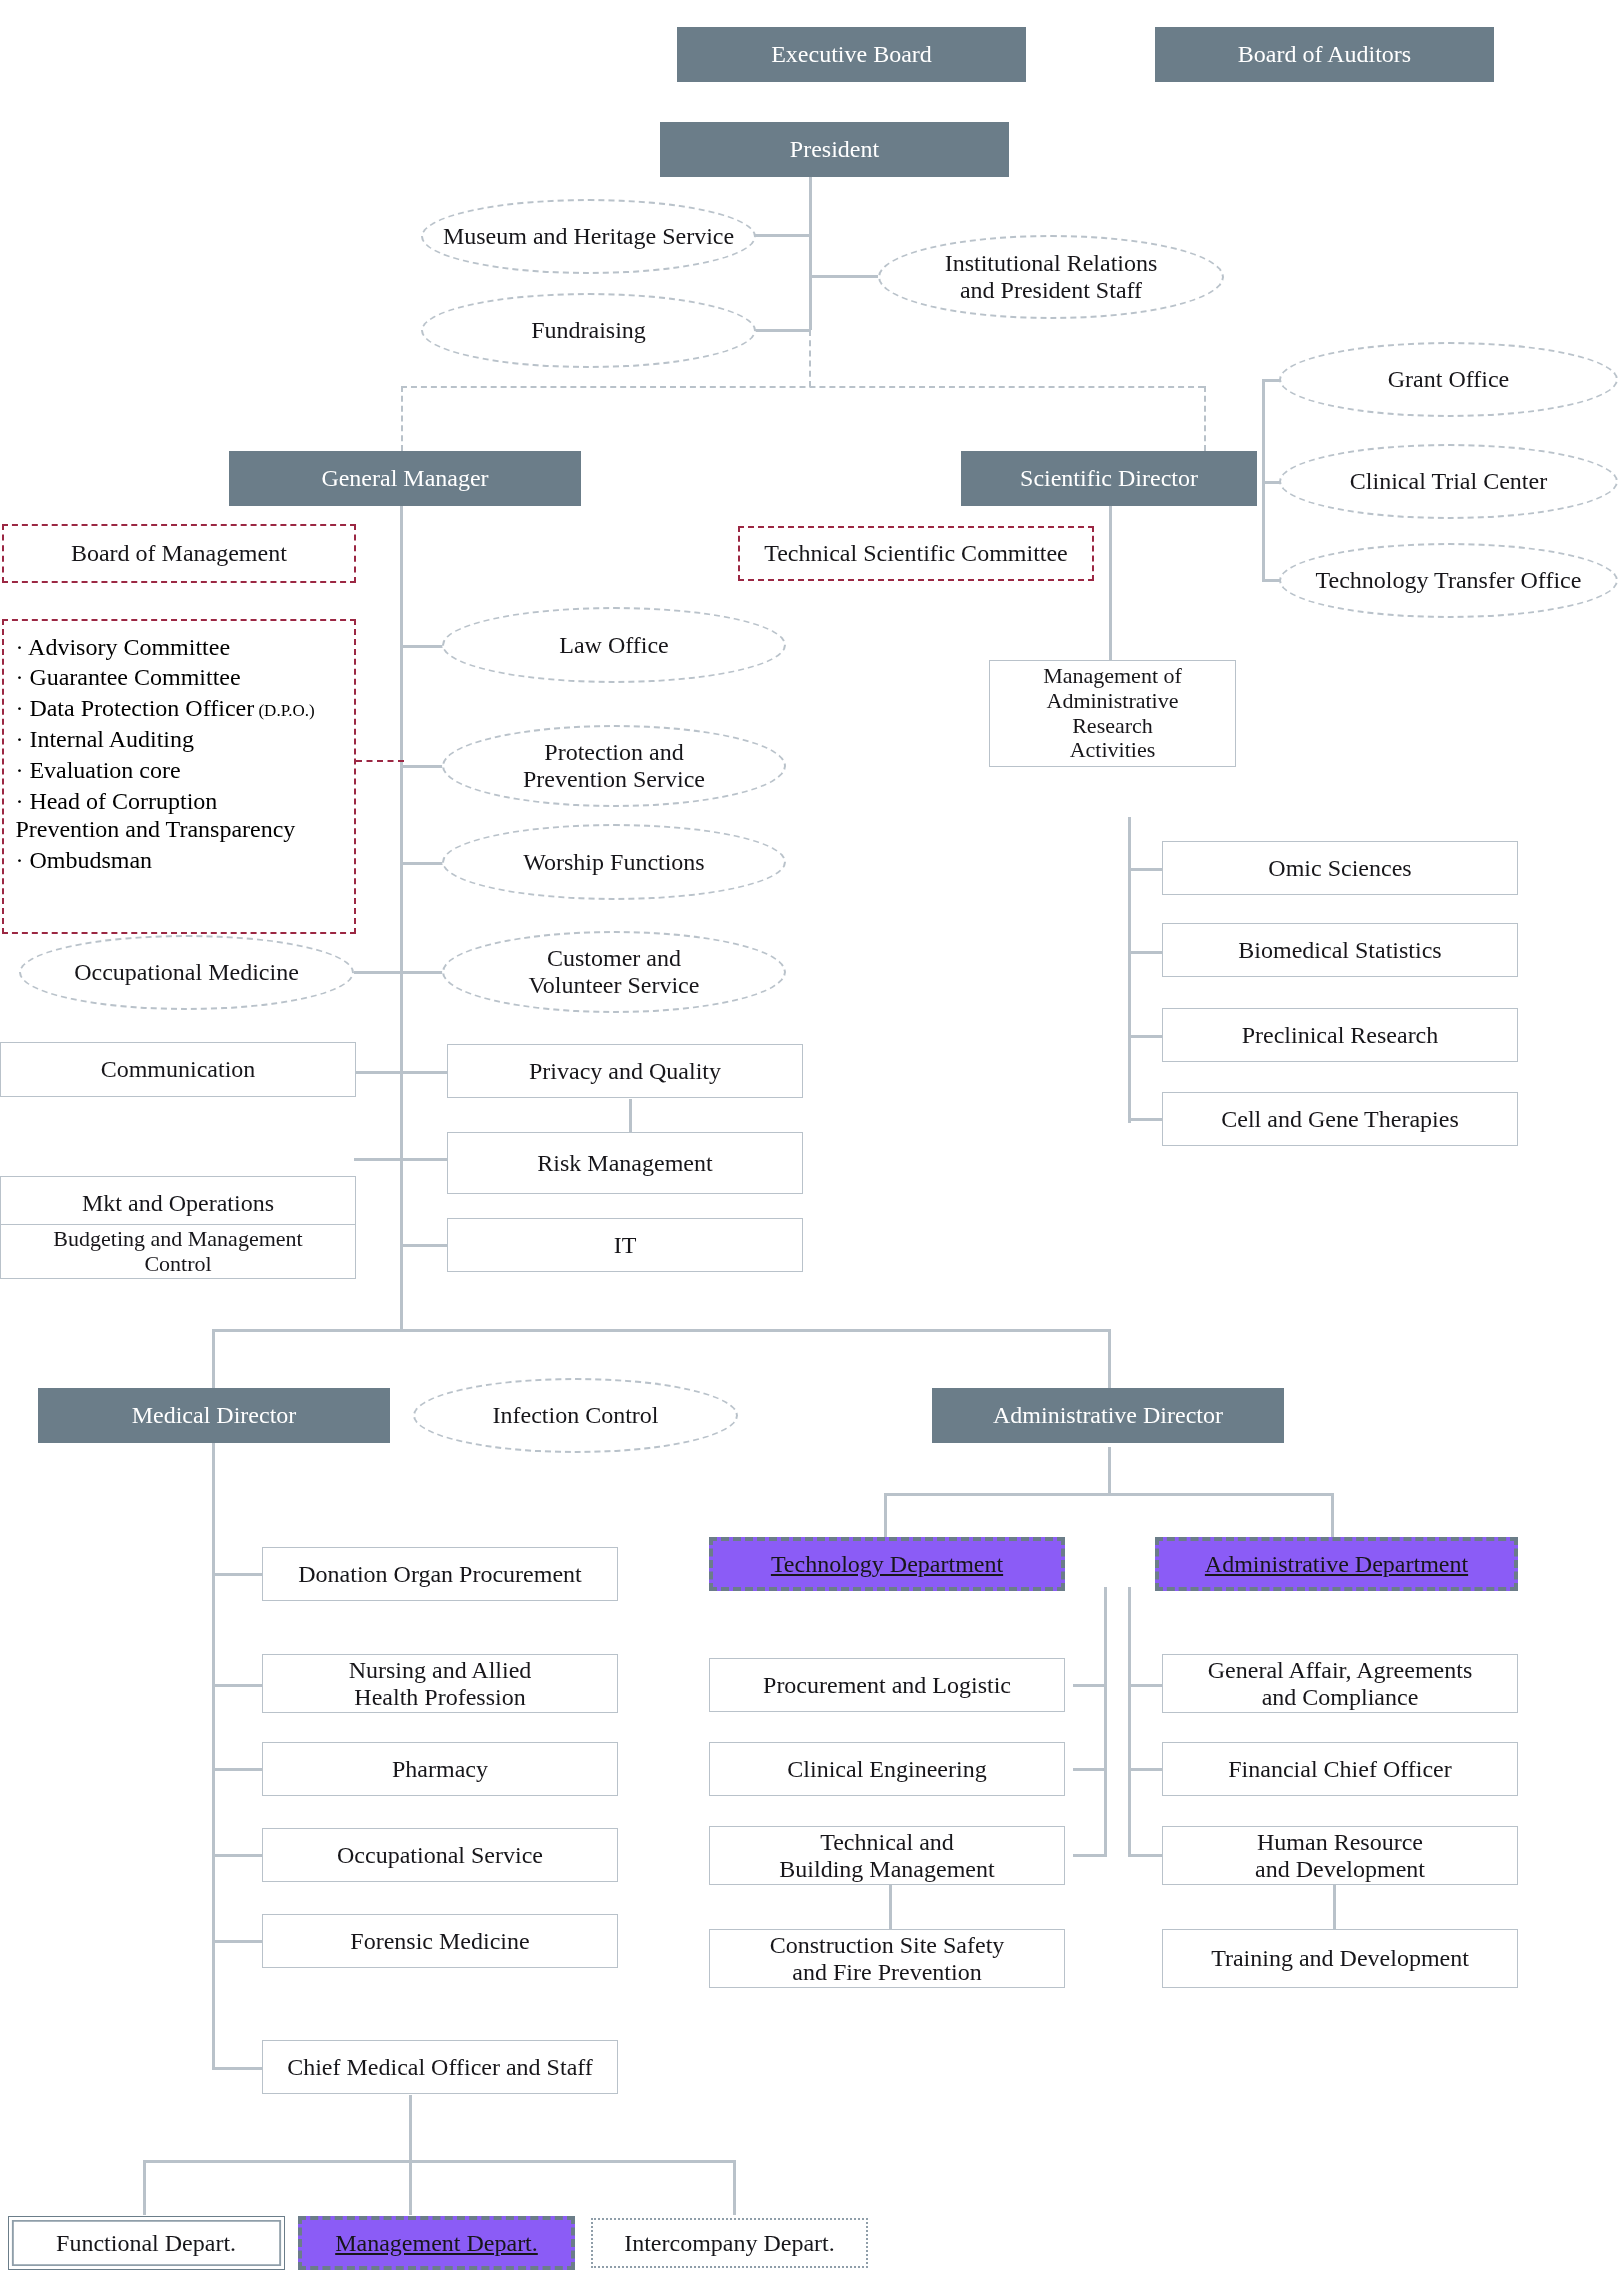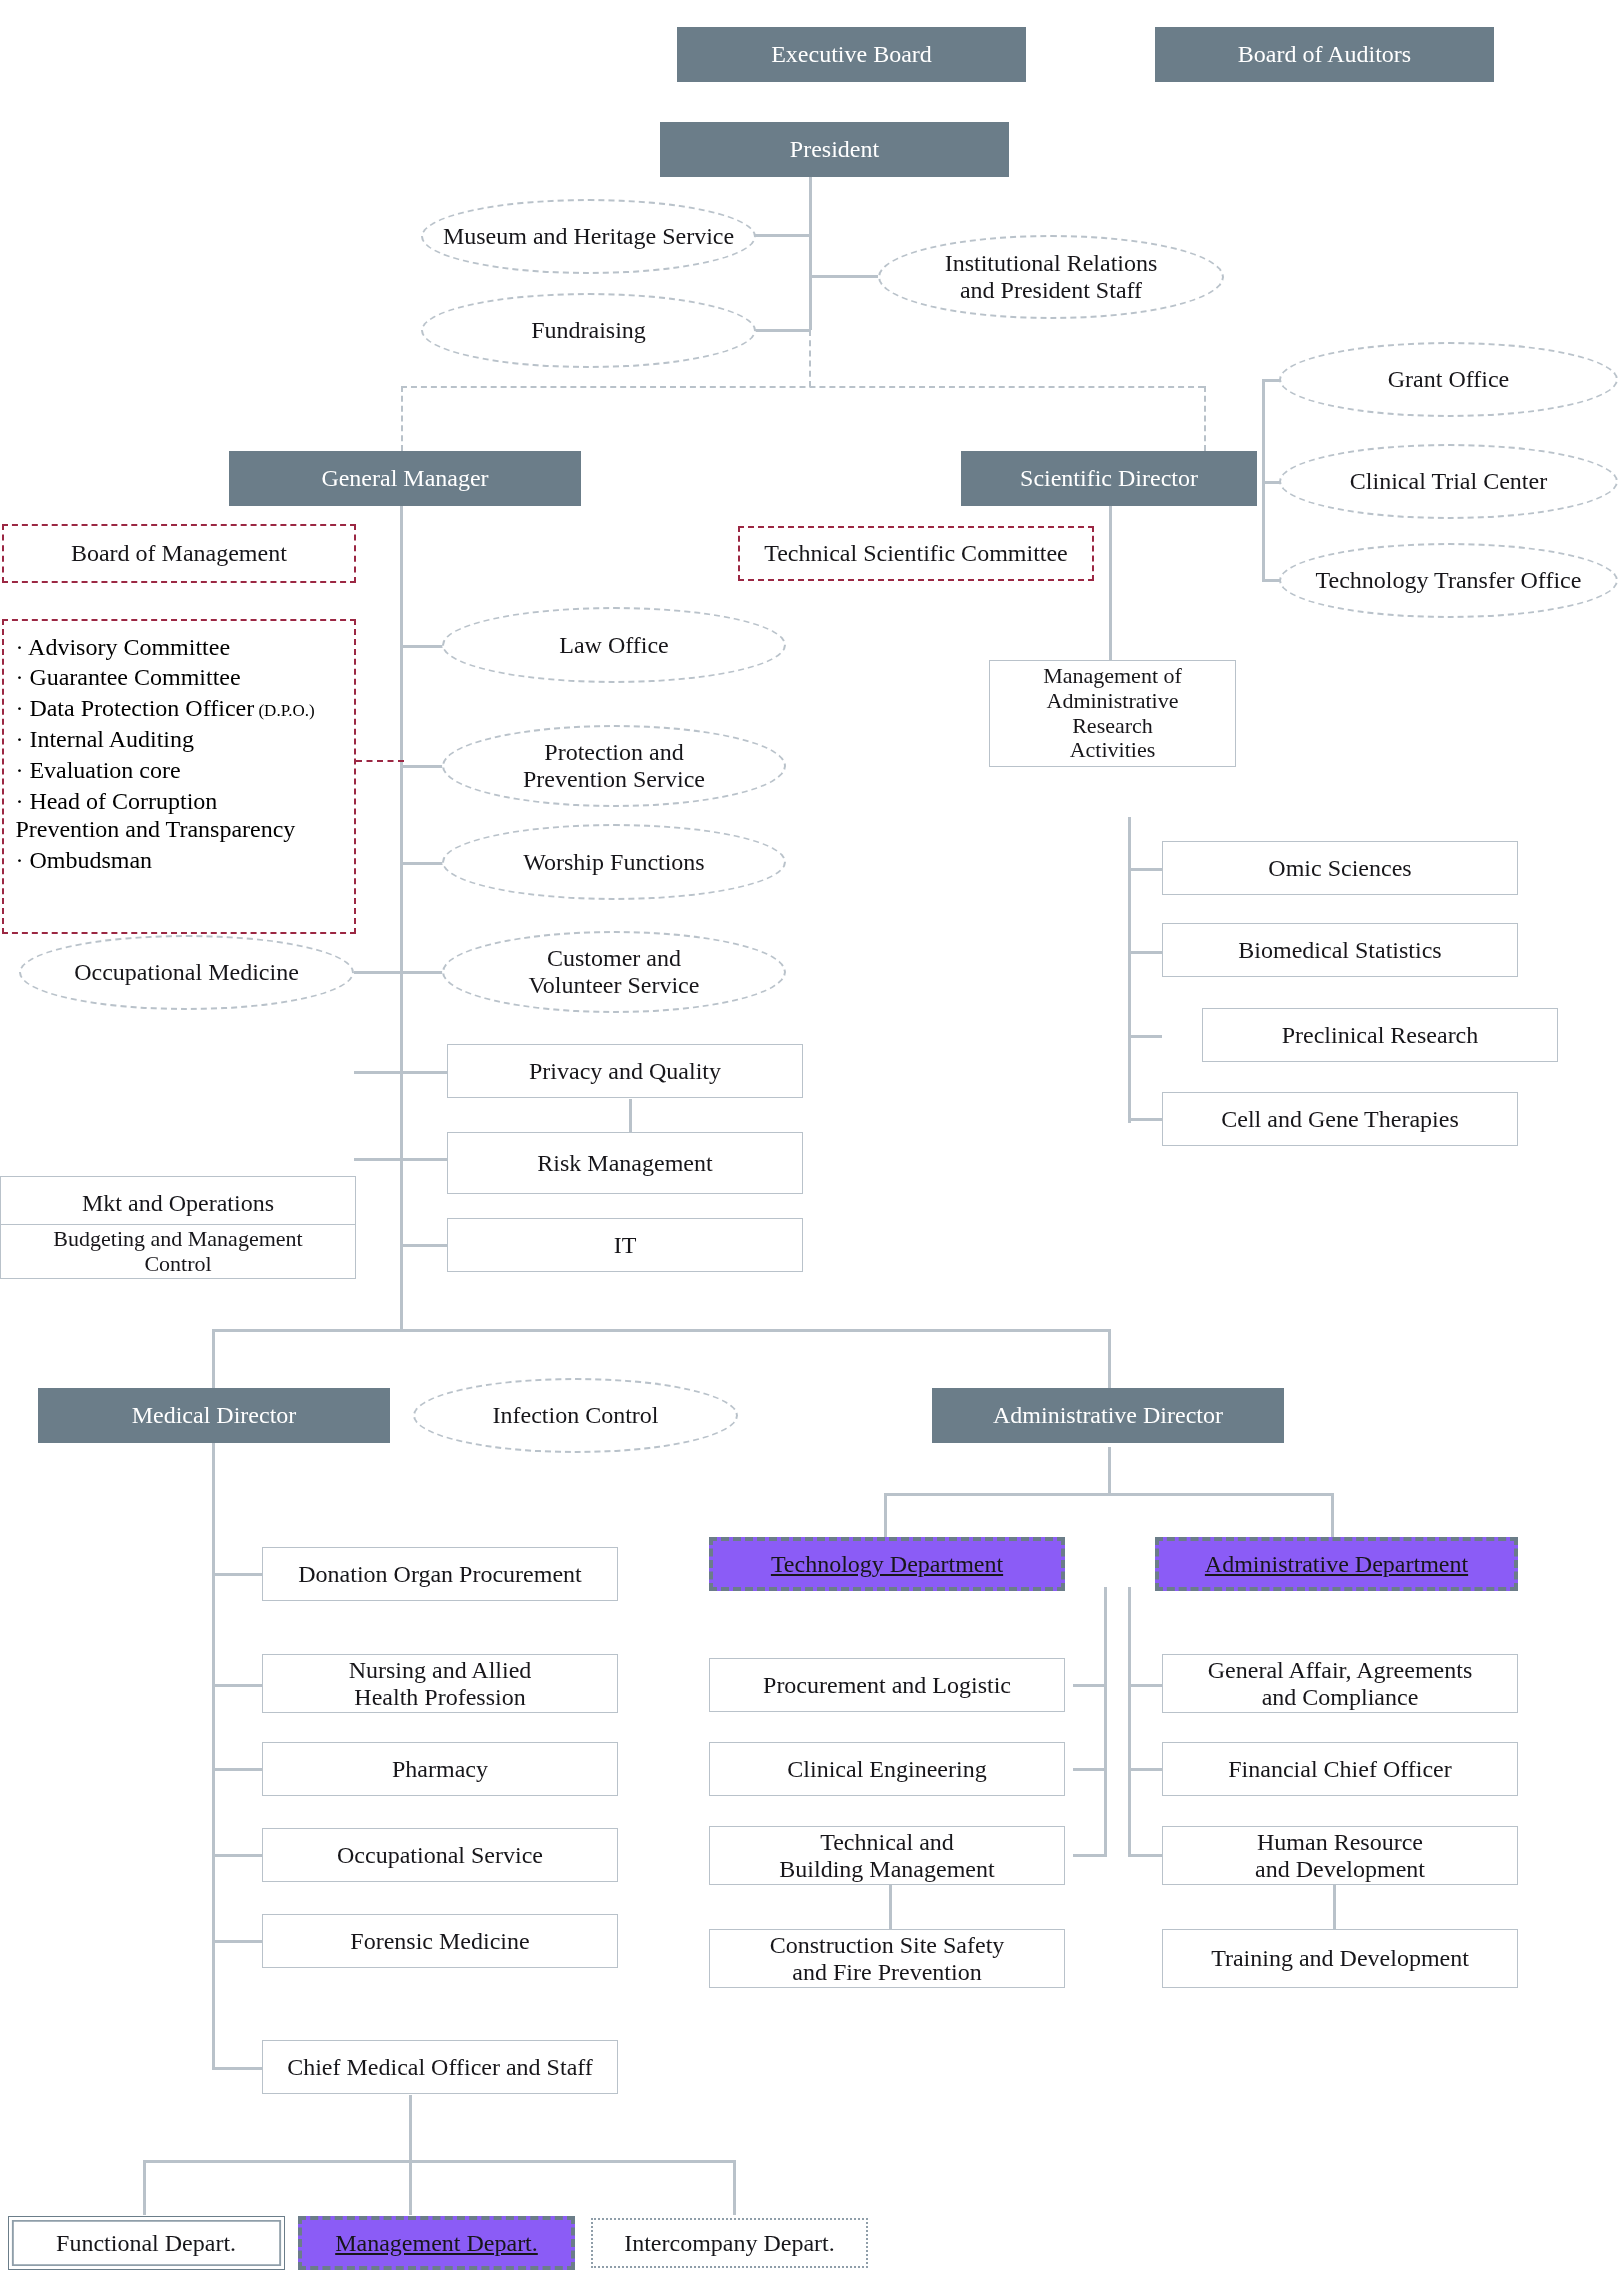--- a/index.html
+++ b/index.html
@@ -188,20 +188,23 @@
       <span>Worship Functions</span>
     </div>
   <div class="node ell" style="left:442px;top:931px;width:344px;height:82px;">
       <span>Customer and
 Volunteer Service</span>
     </div>
 
   <div class="node ell" style="left:19px;top:935px;width:335px;height:75px;">
       <span>Occupational Medicine</span>
     </div>
+  <div class="node box" style="left:0px;top:1042px;width:356px;height:55px;">
+      <span>Communication</span>
+    </div>
   <div class="node box" style="left:0px;top:1132px;width:356px;height:55px;margin-top:44px;">
       <span>Mkt and Operations</span>
     </div>
   <div class="node box" style="left:0px;top:1224px;width:356px;height:55px;font-size:22px;">
       <span>Budgeting and Management
 Control</span>
     </div>
 
   <div class="node box" style="left:447px;top:1044px;width:356px;height:54px;">
       <span>Privacy and Quality</span>
@@ -212,21 +215,21 @@
   <div class="node box" style="left:447px;top:1218px;width:356px;height:54px;">
       <span>IT</span>
     </div>
 
   <div class="node box" style="left:1162px;top:841px;width:356px;height:54px;">
       <span>Omic Sciences</span>
     </div>
   <div class="node box" style="left:1162px;top:923px;width:356px;height:54px;">
       <span>Biomedical Statistics</span>
     </div>
-  <div class="node box" style="left:1202px;top:1008px;width:356px;height:54px;">
+  <div class="node box" style="left:1162px;top:1008px;width:356px;height:54px;">
       <span>Preclinical Research</span>
     </div>
   <div class="node box" style="left:1162px;top:1092px;width:356px;height:54px;">
       <span>Cell and Gene Therapies</span>
     </div>
 
   <div class="node hdr" style="left:38px;top:1388px;width:352px;height:55px;">
       <span>Medical Director</span>
     </div>
   <div class="node ell" style="left:413px;top:1378px;width:325px;height:75px;">

